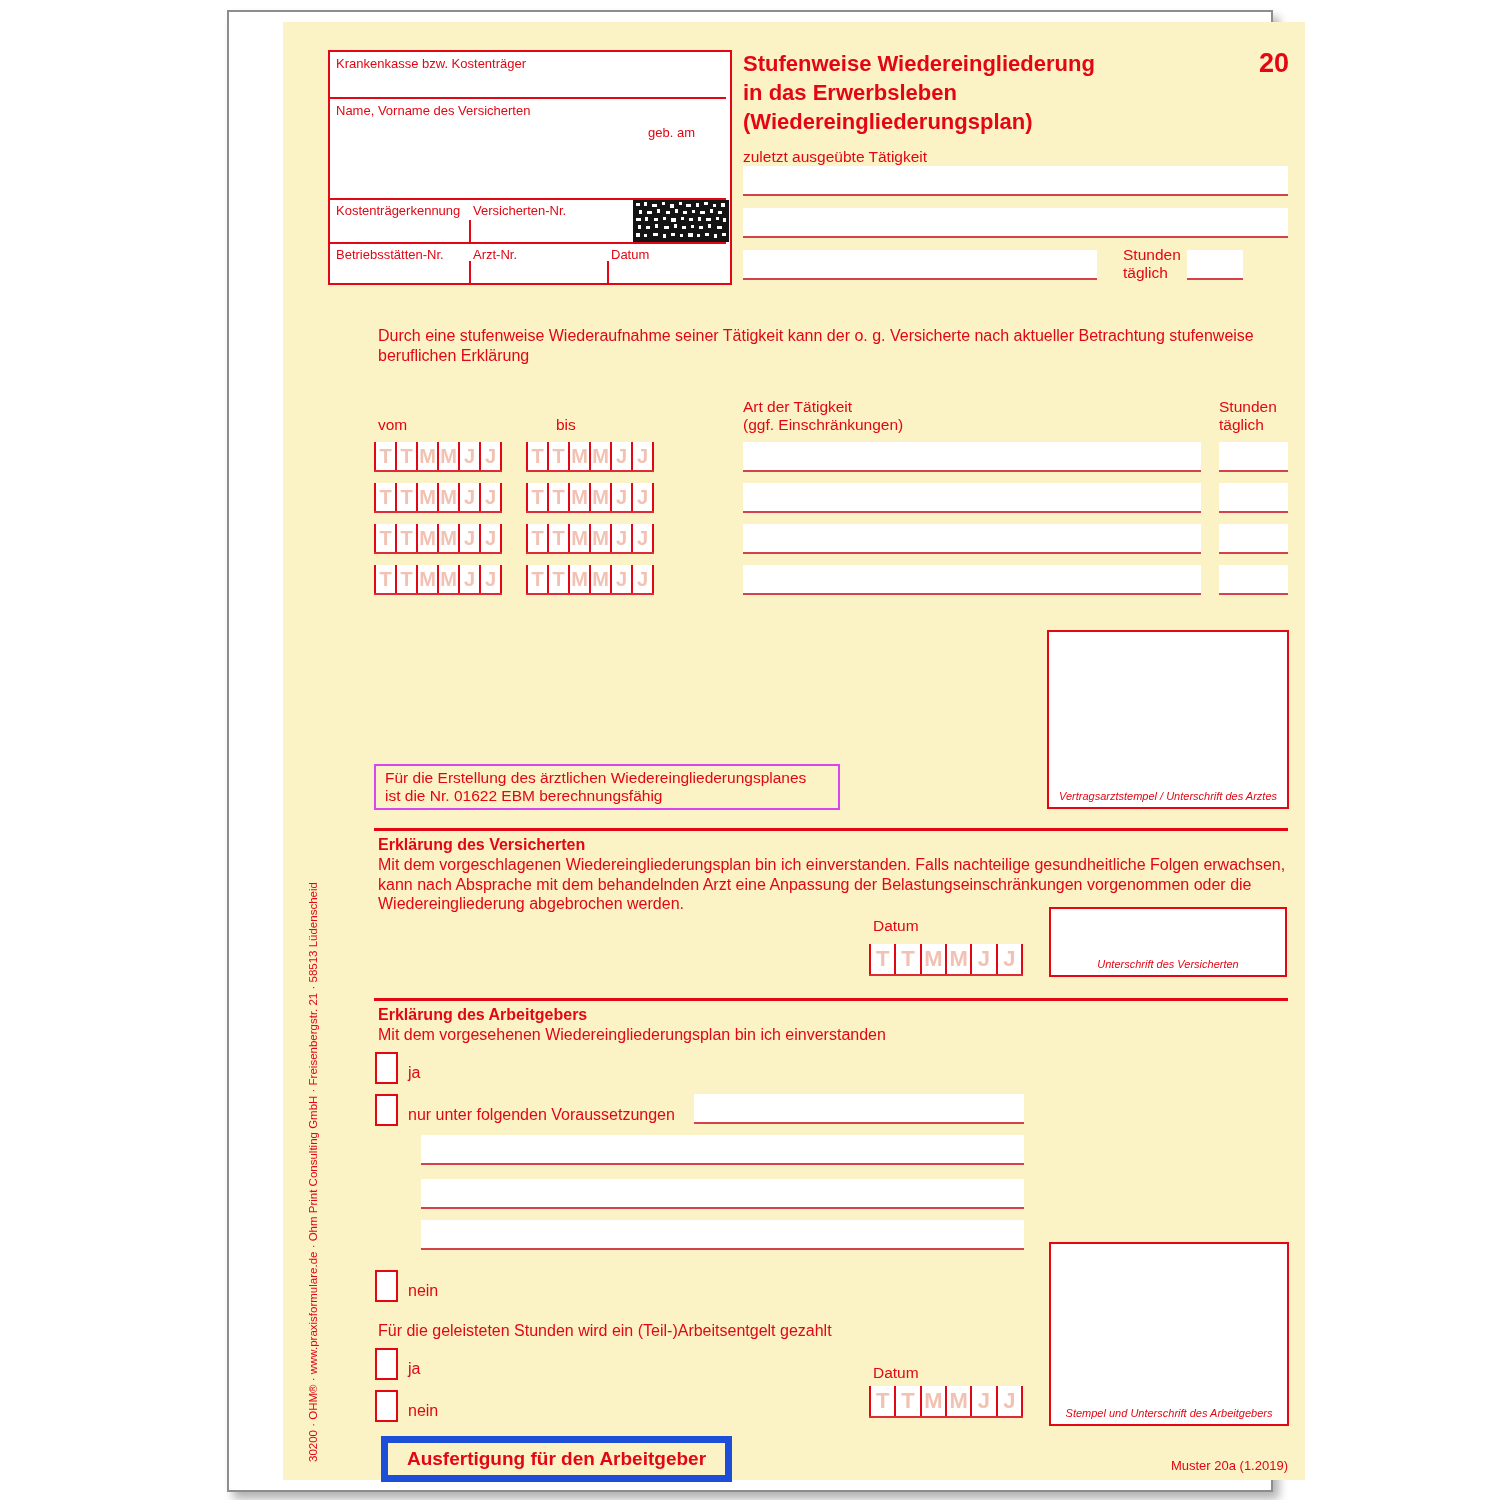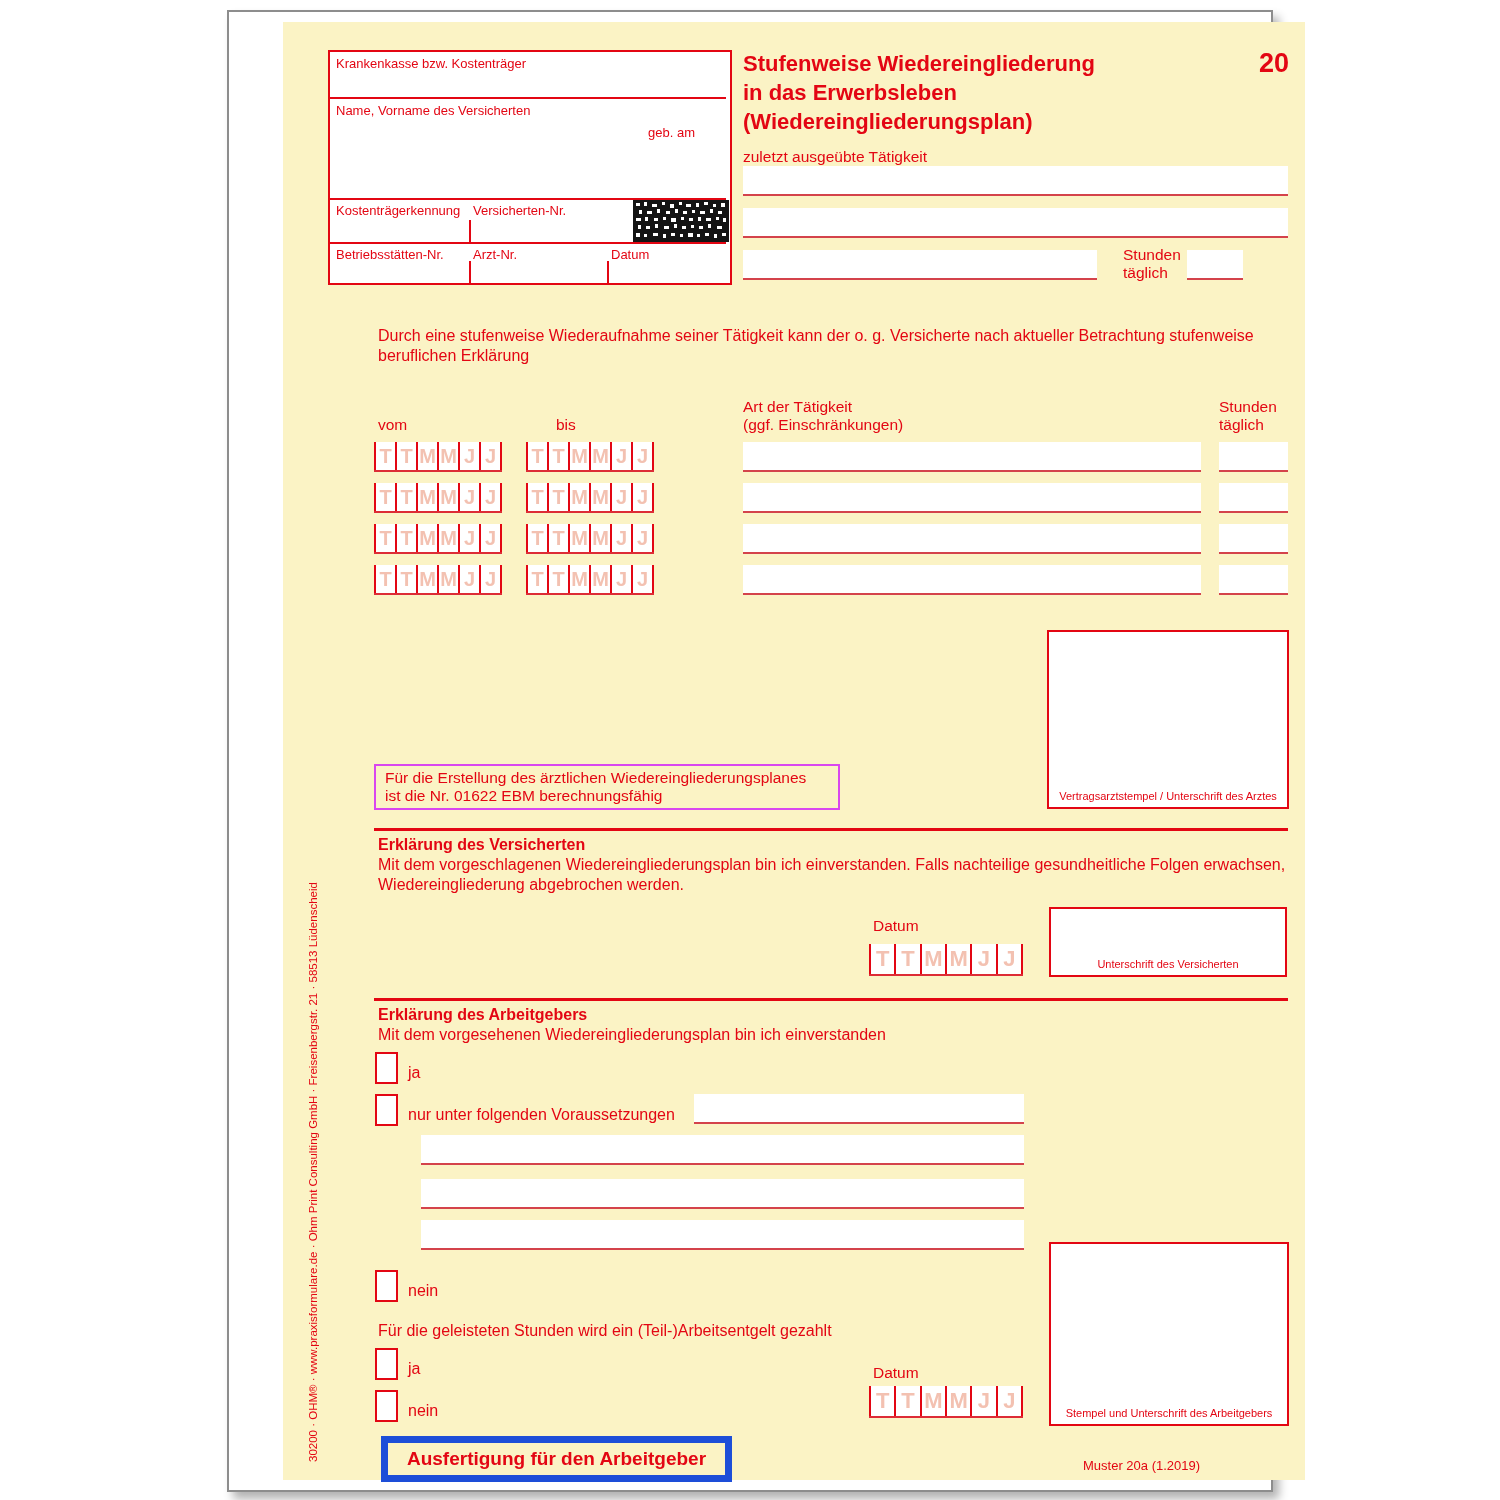--- a/index.html
+++ b/index.html
@@ -16,21 +16,21 @@
     background:#fff;border:2px solid #e30613;}
   .pb-label{position:absolute;font-size:13px;color:#e30613;white-space:nowrap;}
   .hline{position:absolute;background:#e30613;height:2px;}
   .vline{position:absolute;background:#e30613;width:2px;}
   
   .field{position:absolute;background:#ffffff;border-bottom:2px solid #d4434b;height:28px;}
   
   .rbox{position:absolute;background:#ffffff;border:2px solid #e30613;}
   .ybox{position:absolute;background:transparent;border:2px solid #d946ef;}
   .boxlabel{position:absolute;left:0;right:0;bottom:5px;text-align:center;
-    font-size:11px;color:#e30613;white-space:nowrap;}
+    font-size:11px;color:#e30613;white-space:nowrap;font-style:italic;}
   
   .dategroup{position:absolute;display:flex;background:#fff;border-bottom:2px solid #dd2c36;}
   .dcell{flex:1;border-left:2px solid #e30613;color:#f3c1b1;font-weight:bold;
     text-align:center;overflow:hidden;}
   .dcell:last-child{border-right:2px solid #e30613;}
   .dg-small{width:128px;height:28px;}
   .dg-small .dcell{font-size:20px;line-height:28px;}
   .dg-big{width:154px;height:30px;}
   .dg-big .dcell{font-size:22px;line-height:30px;}
   
@@ -253,20 +253,21 @@
       <div class="txt-s" style="left:9px;top:3px;line-height:17.5px">
         <span>Für die Erstellung des ärztlichen Wiedereingliederungsplanes</span><br>
         <span>ist die Nr. 01622 EBM berechnungsfähig</span>
       </div>
     </div>
 
     <div class="divider" style="left:91px;top:806px;width:914px"></div>
     <div class="txt b" style="left:95px;top:814px">Erklärung des Versicherten</div>
     <div class="para" style="left:95px;top:833px">
       <div>Mit dem vorgeschlagenen Wiedereingliederungsplan bin ich einverstanden. Falls nachteilige gesundheitliche Folgen erwachsen,</div>
+      <div>kann nach Absprache mit dem behandelnden Arzt eine Anpassung der Belastungseinschränkungen vorgenommen oder die</div>
       <div>Wiedereingliederung abgebrochen werden.</div>
     </div>
     <div class="txt-s" style="left:590px;top:895px">Datum</div>
     <div class="dategroup dg-big" style="left:586px;top:922px">
         <span class="dcell">T</span>
         <span class="dcell">T</span>
         <span class="dcell">M</span>
         <span class="dcell">M</span>
         <span class="dcell">J</span>
         <span class="dcell">J</span>
@@ -306,18 +307,18 @@
         <span class="dcell">M</span>
         <span class="dcell">J</span>
         <span class="dcell">J</span>
       </div>
 
     <div class="rbox" style="left:766px;top:1220px;width:236px;height:180px">
       <div class="boxlabel">Stempel und Unterschrift des Arbeitgebers</div>
     </div>
 
     <div class="copybox">Ausfertigung für den Arbeitgeber</div>
-    <div class="txt-xs" style="left:800px;top:1436px;width:205px;text-align:left">Muster 20a (1.2019)</div>
+    <div class="txt-xs" style="left:800px;top:1436px;width:205px;text-align:right">Muster 20a (1.2019)</div>
 
     <div class="imprint">30200 · OHM® · www.praxisformulare.de · Ohm Print Consulting GmbH · Freisenbergstr. 21 · 58513 Lüdenscheid</div>
 
   </div>
 </div>
 
 </body></html>

